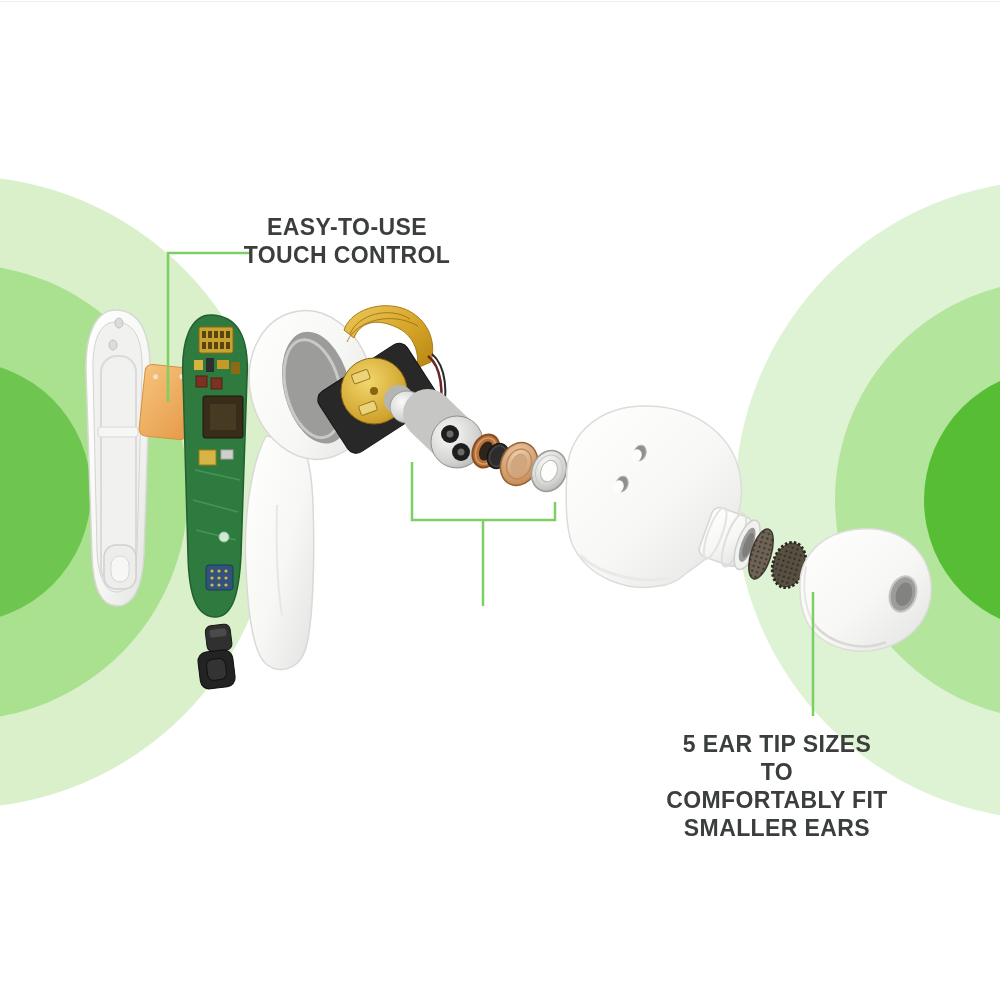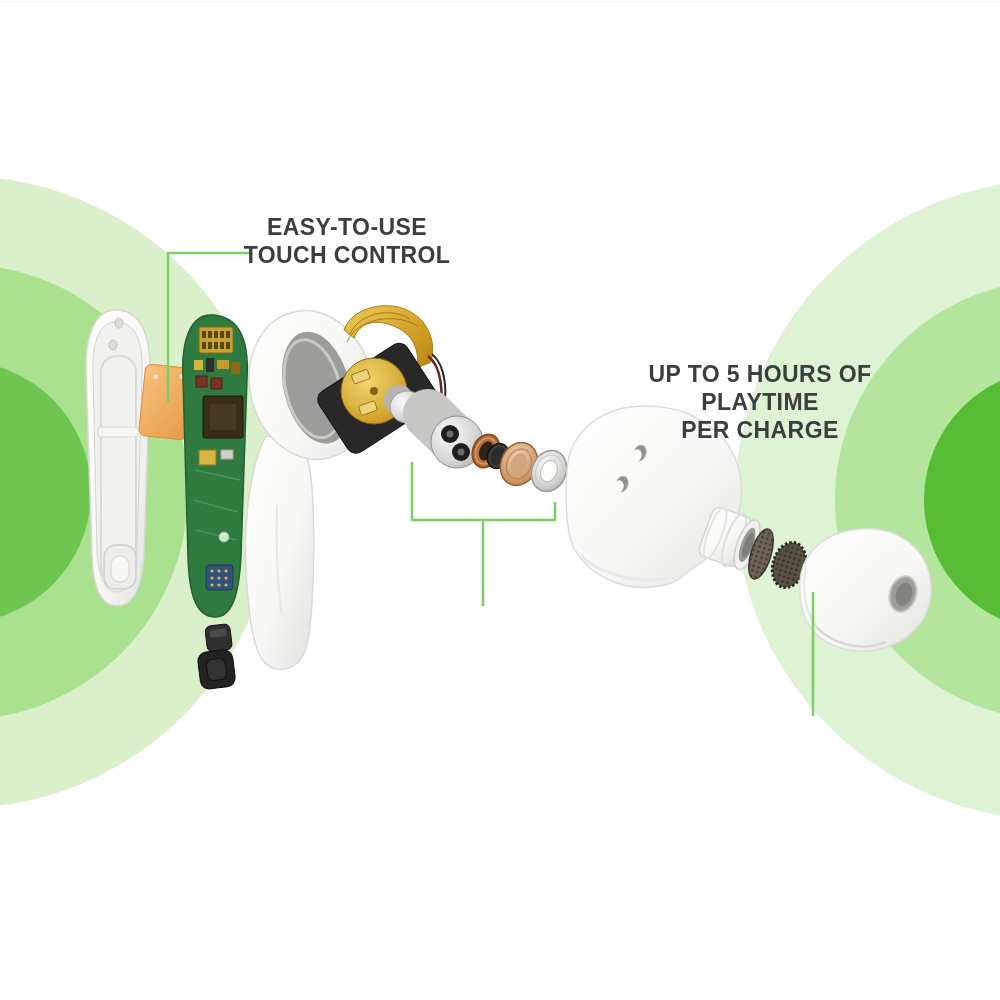--- a/index.html
+++ b/index.html
@@ -245,19 +245,20 @@
   <g fill="none" stroke-width="2.5" stroke="#7ccf63">
     <path d="M250,253 L168,253 L168,402"></path>
     <path d="M412,462 L412,520 L555,520 L555,502"></path>
     <path d="M483,520 L483,606"></path>
     <path d="M813,592 L813,716"></path>
   </g>
 </svg>
 
 <div class="label" style="left:347px; top:213px;">EASY-TO-USE
 TOUCH CONTROL</div>
-<div class="label" style="left:760px; top:360px;">UP TO 5 HOURS OF PLAYTIME
-PER CHARGE</div>
+<div class="label" style="left:777px; top:730px;">5 EAR TIP SIZES TO
+COMFORTABLY FIT
+SMALLER EARS</div>
 
 <div class="edge" style="top:1px;"></div>
 <div class="edge" style="top:991px;"></div>
 
 </div>
 
 </body></html>

